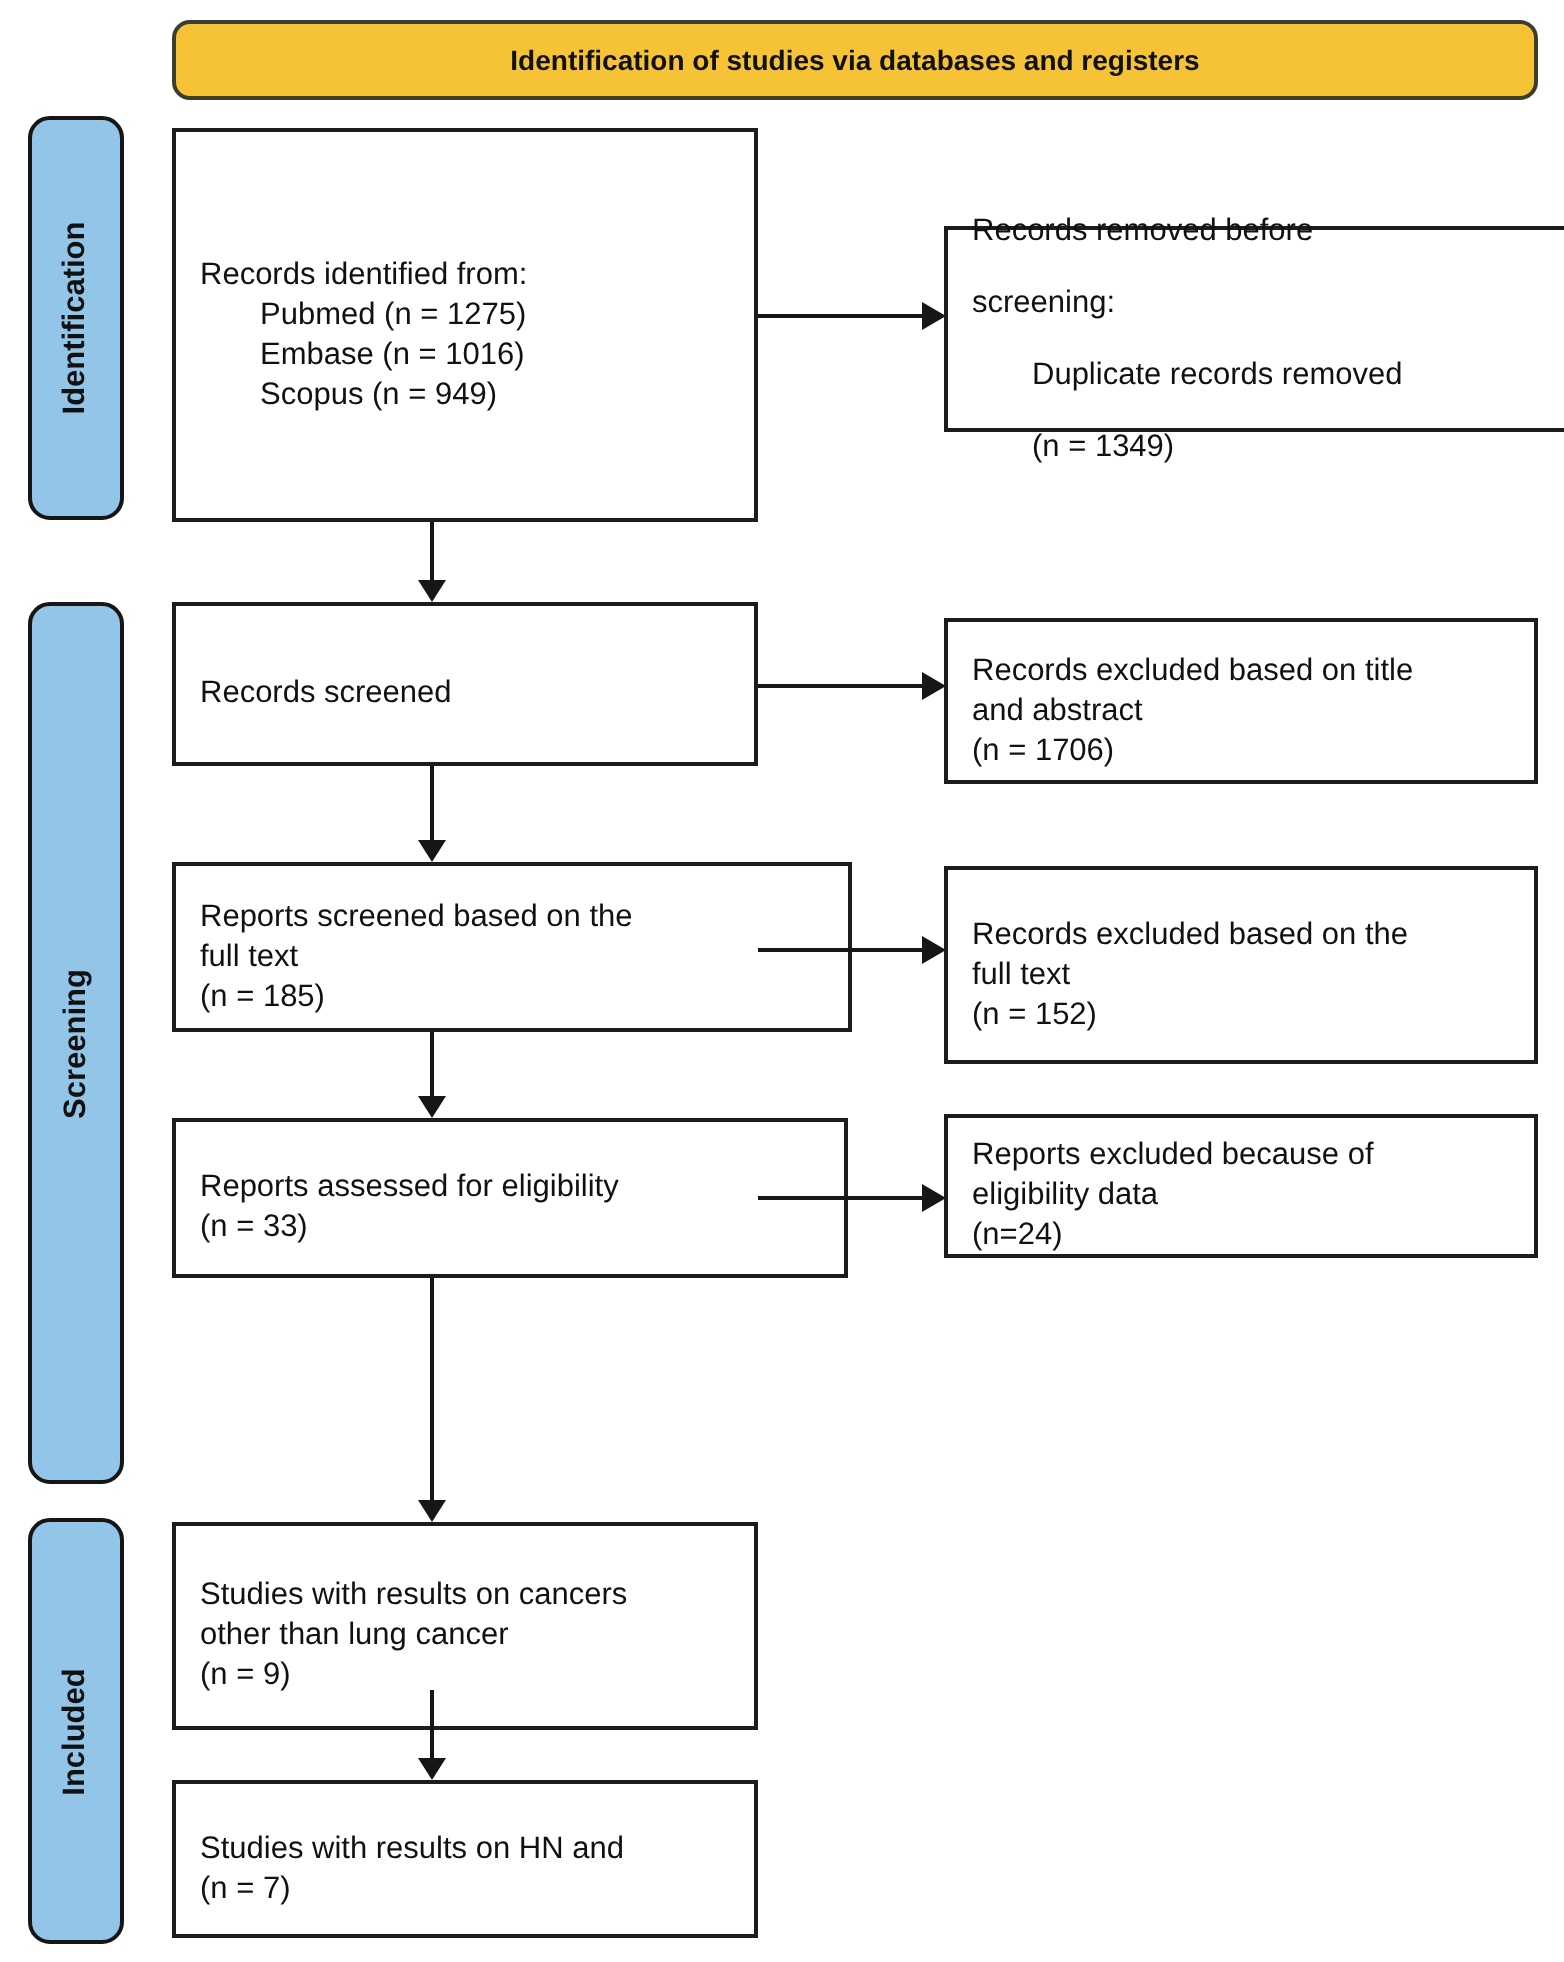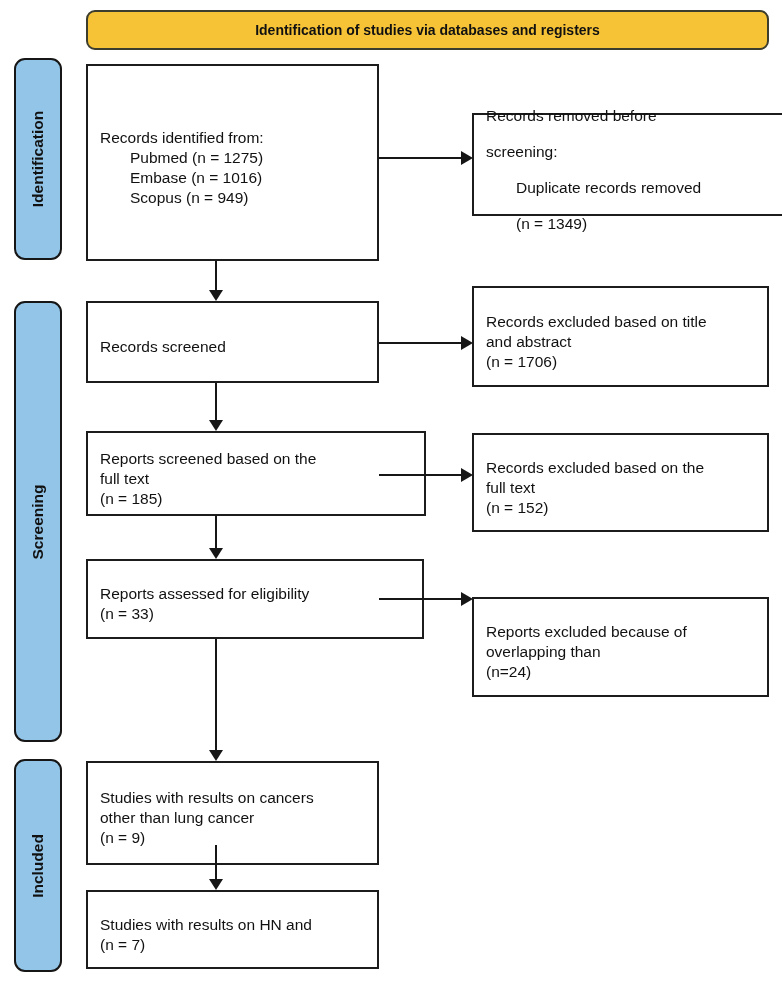--- a/index.html
+++ b/index.html
@@ -47,23 +47,23 @@
   .box .indent{padding-left:30px;}
   
   #box-records-identified{left:86px;top:64px;width:293px;height:197px;}
   #box-records-screened  {left:86px;top:301px;width:293px;height:82px;}
   #box-reports-screened  {left:86px;top:431px;width:340px;height:85px;}
   #box-reports-assessed  {left:86px;top:559px;width:338px;height:80px;}
   #box-studies-other     {left:86px;top:761px;width:293px;height:104px;}
   #box-studies-hn-gi     {left:86px;top:890px;width:293px;height:79px;}
   
   #box-records-removed       {left:472px;top:113px;width:339px;height:103px;gap:16px;}
-  #box-excluded-title        {left:472px;top:286px;width:297px;height:101px;}
+  #box-excluded-title        {left:472px;top:309px;width:297px;height:83px;}
   #box-excluded-full-text    {left:472px;top:433px;width:297px;height:99px;}
-  #box-excluded-overlapping  {left:472px;top:557px;width:297px;height:100px;margin-top:40px;}
+  #box-excluded-overlapping  {left:472px;top:557px;width:297px;height:72px;}
   
   .h-arrow{position:absolute;height:2px;background:#161616;}
   .h-arrow .head{
     position:absolute;right:-12px;top:-6px;
     width:0;height:0;
     border-left:12px solid #161616;
     border-top:7px solid transparent;
     border-bottom:7px solid transparent;
   }
   .v-arrow{position:absolute;width:2px;background:#161616;}
@@ -150,21 +150,21 @@
   </div>
 
   <div class="box" id="box-excluded-full-text">
     <div class="line">Records excluded based on the</div>
     <div class="line">full text</div>
     <div class="line">(n = 152)</div>
   </div>
 
   <div class="box" id="box-excluded-overlapping">
     <div class="line">Reports excluded because of</div>
-    <div class="line">overlapping than</div>
+    <div class="line">eligibility data</div>
     <div class="line">(n=24)</div>
   </div>
 
   <div class="h-arrow" id="arrow-r1">
       <span class="head"></span>
     </div>
   <div class="h-arrow" id="arrow-r2">
       <span class="head"></span>
     </div>
   <div class="h-arrow" id="arrow-r3">

